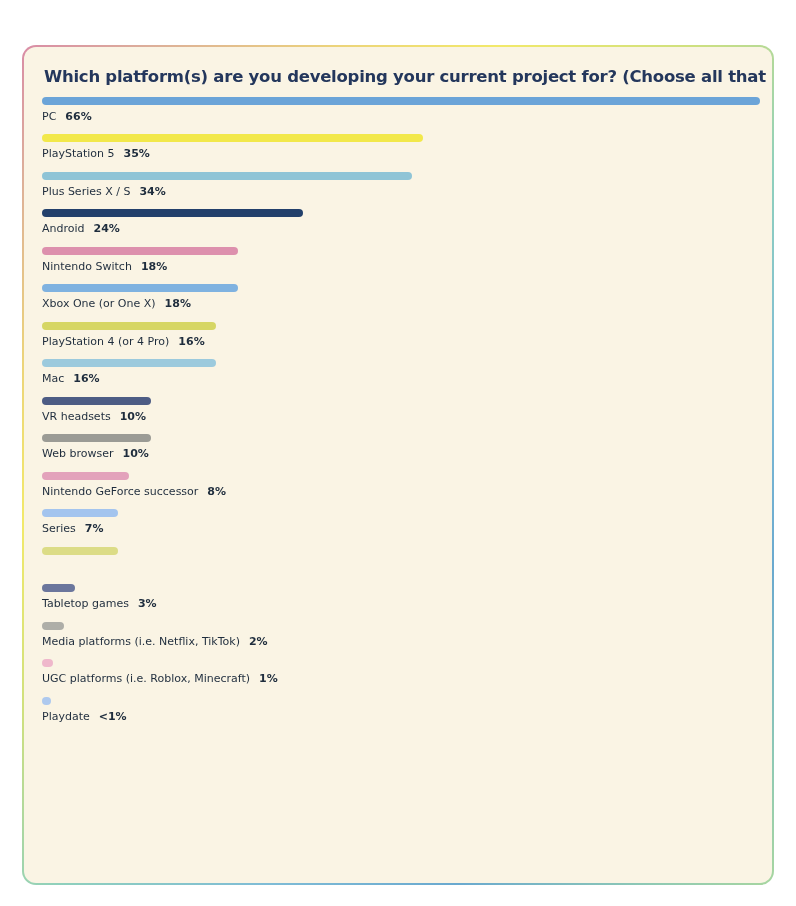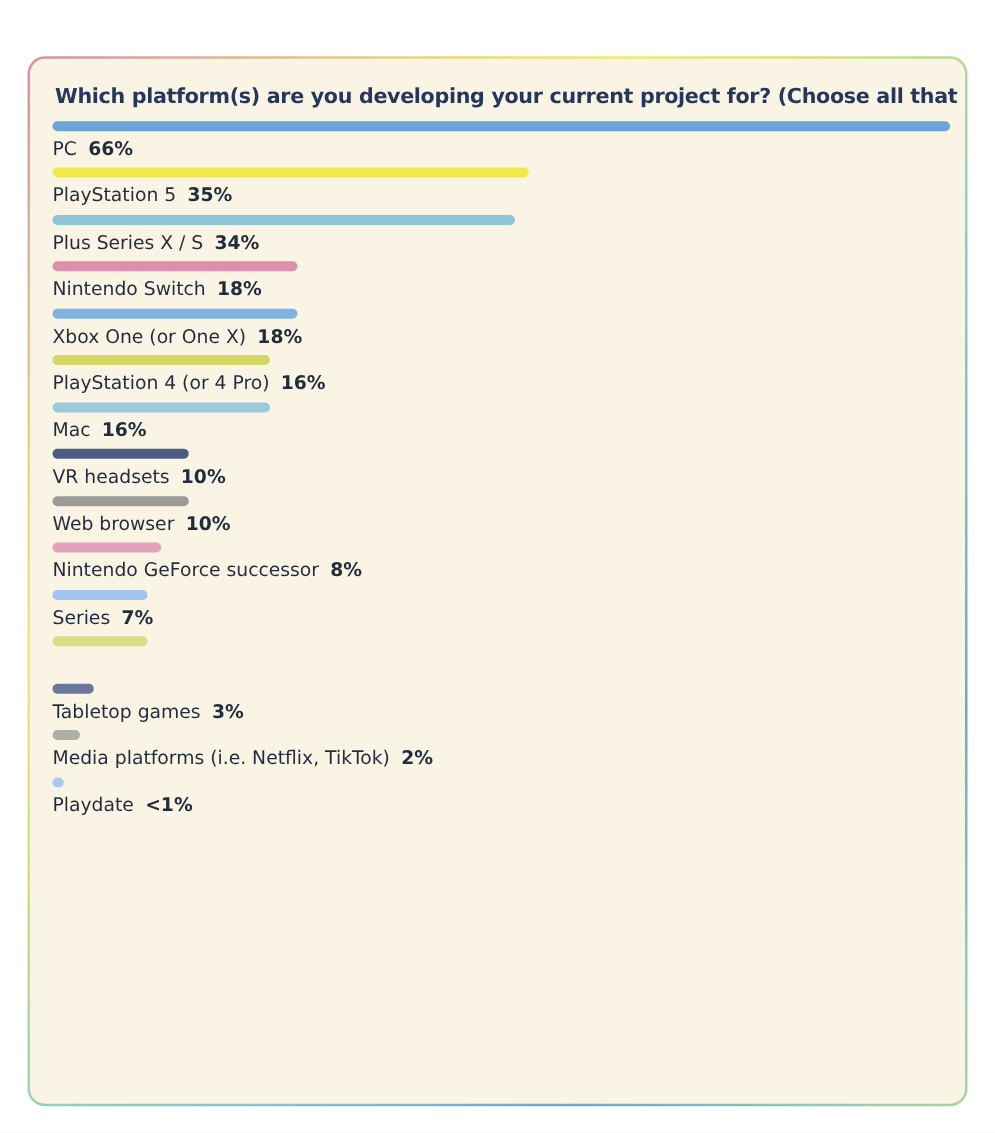--- a/index.html
+++ b/index.html
@@ -65,21 +65,21 @@
   }
   .bar-fill {
     height: 8px;
     border-radius: 4px;
     min-width: 8px;
   }
   .bar-label {
     position: absolute;
     top: 12px;
     left: 0;
-    font-size: 15px;
+    font-size: 11px;
     color: #1f2d3d;
     white-space: nowrap;
     line-height: 1.4;
   }
   .bar-label .lbl { font-weight: normal; }
   .bar-label .pct {
     font-weight: bold;
     margin-left: 9px;
   }
 </style>
@@ -105,20 +105,26 @@
           <div class="bar-label"><span class="lbl">PlayStation 5</span><span class="pct">35%</span></div>
         </div>
         <div class="bar-row">
           <div class="bar-track">
             <div class="bar-fill" style="width: 369.879px; background: rgb(143, 196, 214);"></div>
           </div>
           <div class="bar-label"><span class="lbl">Plus Series X / S</span><span class="pct">34%</span></div>
         </div>
         <div class="bar-row">
           <div class="bar-track">
+            <div class="bar-fill" style="width: 261.091px; background: rgb(35, 64, 107);"></div>
+          </div>
+          <div class="bar-label"><span class="lbl">Android</span><span class="pct">24%</span></div>
+        </div>
+        <div class="bar-row">
+          <div class="bar-track">
             <div class="bar-fill" style="width: 195.818px; background: rgb(221, 144, 173);"></div>
           </div>
           <div class="bar-label"><span class="lbl">Nintendo Switch</span><span class="pct">18%</span></div>
         </div>
         <div class="bar-row">
           <div class="bar-track">
             <div class="bar-fill" style="width: 195.818px; background: rgb(127, 178, 224);"></div>
           </div>
           <div class="bar-label"><span class="lbl">Xbox One (or One X)</span><span class="pct">18%</span></div>
         </div>
@@ -167,20 +173,26 @@
           <div class="bar-track">
             <div class="bar-fill" style="width: 32.6364px; background: rgb(107, 118, 156);"></div>
           </div>
           <div class="bar-label"><span class="lbl">Tabletop games</span><span class="pct">3%</span></div>
         </div>
         <div class="bar-row">
           <div class="bar-track">
             <div class="bar-fill" style="width: 21.7576px; background: rgb(174, 174, 168);"></div>
           </div>
           <div class="bar-label"><span class="lbl">Media platforms (i.e. Netflix, TikTok)</span><span class="pct">2%</span></div>
+        </div>
+        <div class="bar-row">
+          <div class="bar-track">
+            <div class="bar-fill" style="width: 10.8788px; background: rgb(239, 183, 203);"></div>
+          </div>
+          <div class="bar-label"><span class="lbl">UGC platforms (i.e. Roblox, Minecraft)</span><span class="pct">1%</span></div>
         </div>
         <div class="bar-row">
           <div class="bar-track">
             <div class="bar-fill" style="width: 9px; background: rgb(174, 201, 238);"></div>
           </div>
           <div class="bar-label"><span class="lbl">Playdate</span><span class="pct">&lt;1%</span></div>
         </div>
       </div>
 
   </div>

